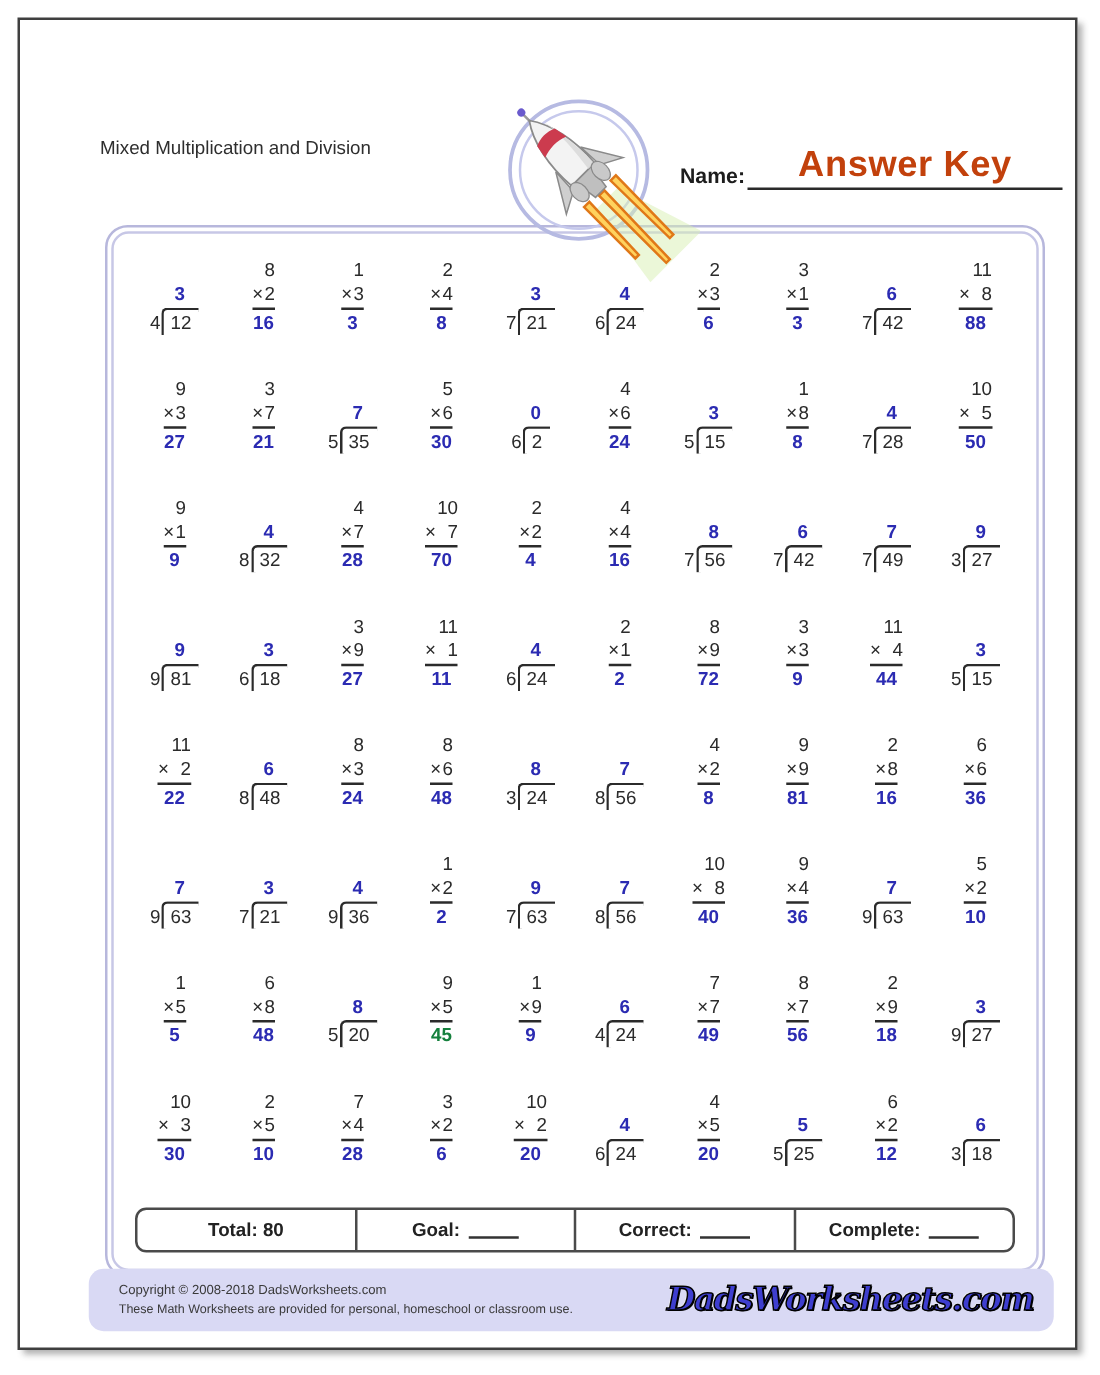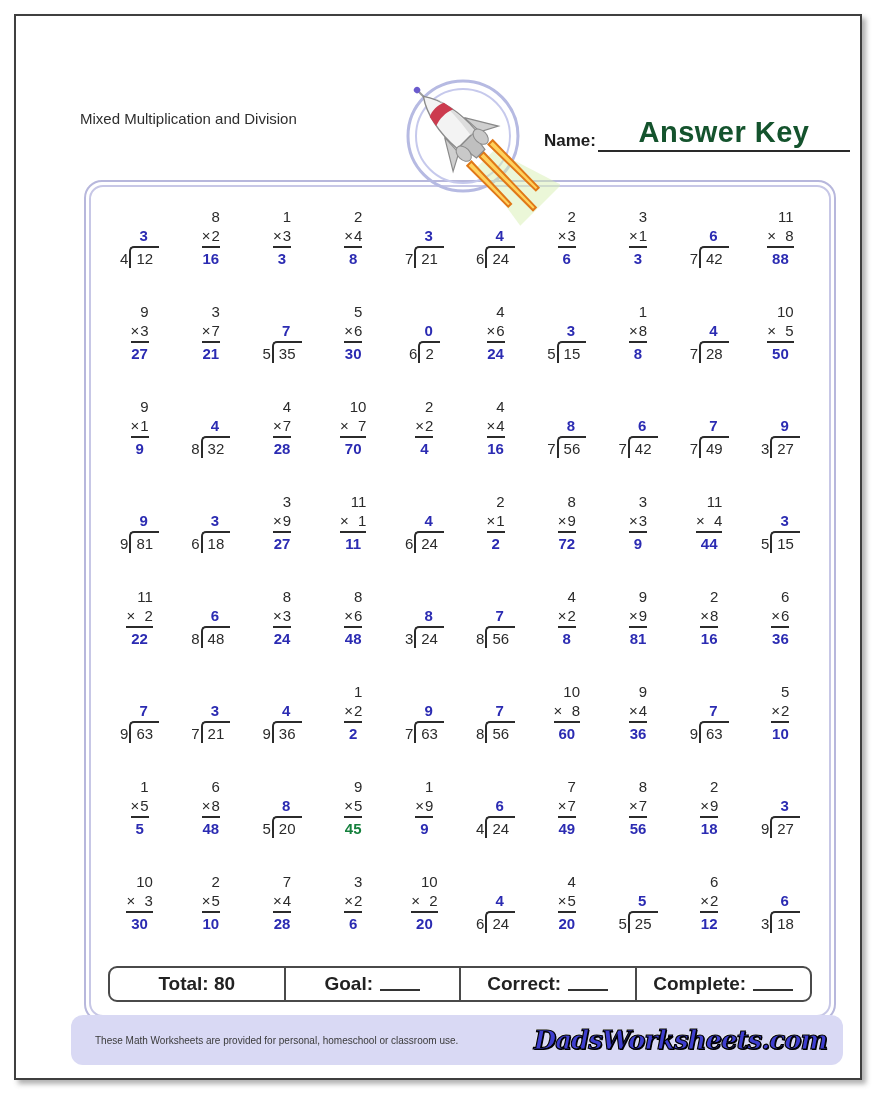--- a/index.html
+++ b/index.html
@@ -41,21 +41,21 @@
   
   .div-prob { display:grid; grid-template-columns:auto auto; line-height:19px; }
   .d-q { text-align:center; font-weight:bold; padding:0 6px 1px 5px; }
   .d-dsor { align-self:end; padding-right:1px; }
   .d-dnd { border-left:2px solid #2b2b2b; border-top:2px solid #2b2b2b;
     border-top-left-radius:5px; padding:1px 6px 0 5px; text-align:center; }
   
   .stats-bar { position:absolute; left:22px; right:22px; top:784px; height:36px;
     border:2px solid #4a4a4a; border-radius:9px; display:flex; background:#fff; }
   .stat-cell { flex:1; display:flex; align-items:center; justify-content:center;
-    font-size:19px; font-weight:bold; color:#222; }
+    font-size:15px; font-weight:bold; color:#222; }
   .stat-cell + .stat-cell { border-left:2px solid #4a4a4a; }
   .stat-blank { display:inline-block; width:40px; height:13px; border-bottom:2px solid #333; margin-left:7px; }
   
   .footer-strip { position:absolute; left:55px; top:999px; width:772px; height:50px;
     border-radius:12px; display:flex; align-items:center; justify-content:space-between;
     padding:0 16px 0 24px; z-index:6; }
   .copyright { font-size:10.5px; color:#3a3a3a; line-height:15px; }
   .copyright .line2 { font-size:10px; }
   .logo-text { font-family:"DejaVu Serif", serif; font-style:italic; font-weight:bold;
     font-size:26px; letter-spacing:-1px; -webkit-text-stroke:1.2px #000;
@@ -66,21 +66,21 @@
 
 <div class="page-frame">
 
   <div class="title-block">
     <div>Mixed Multiplication and Division</div>
   </div>
 
   <div class="name-block">
     <span class="name-label">Name:</span>
     <span class="name-line">
-      <span class="answer-key" style="color: #14532d;">Answer Key</span>
+      <span class="answer-key" style="color: #c2410c;">Answer Key</span>
     </span>
   </div>
 
   <div class="rocket-wrap">
     <svg viewBox="0 0 178 178" width="178" height="178">
       <circle cx="81" cy="68" r="55" fill="none" stroke="#b6bae2" stroke-width="3"></circle>
       <circle cx="81" cy="68" r="47" fill="none" stroke="#c6c9ec" stroke-width="2"></circle>
       <g transform="rotate(-45 81 68)">
         <polygon points="69,100 93,100 116,172 58,172" fill="#d8f0b2" opacity="0.5"></polygon>
         <polygon points="63,92 69,92 67,150 63,150" fill="#ffd25e" stroke="#e07818" stroke-width="2"></polygon>
@@ -624,21 +624,21 @@
               <span class="d-dnd">56</span>
             </div>
           </div>
           <div class="prob-cell">
             <div class="mul-prob">
               <div class="m-top"><span class="m-num" style="width:2ch">10</span></div>
               <div class="m-bot">
                 <span class="m-times">×</span>
                 <span class="m-num" style="width:2ch">8</span>
               </div>
-              <div class="m-ans" style="color:#2b2bb2">60</div>
+              <div class="m-ans" style="color:#2b2bb2">40</div>
             </div>
           </div>
           <div class="prob-cell">
             <div class="mul-prob">
               <div class="m-top"><span class="m-num" style="width:1ch">9</span></div>
               <div class="m-bot">
                 <span class="m-times">×</span>
                 <span class="m-num" style="width:1ch">4</span>
               </div>
               <div class="m-ans" style="color:#2b2bb2">36</div>
@@ -870,18 +870,19 @@
         </div>
         <div class="stat-cell">
           <span class="stat-label">Complete:</span>
           <span class="stat-blank"></span>
         </div>
       </div>
   </div>
 
   <div class="footer-strip" style="background: rgb(217, 217, 244);">
     <div class="copyright">
+      <div class="line1">Copyright © 2008-2018 DadsWorksheets.com</div>
       <div class="line2">These Math Worksheets are provided for personal, homeschool or classroom use.</div>
     </div>
     <div class="logo-text" style="color: rgb(62, 62, 207);">DadsWorksheets.com</div>
   </div>
 
 </div>
 
 </body></html>

